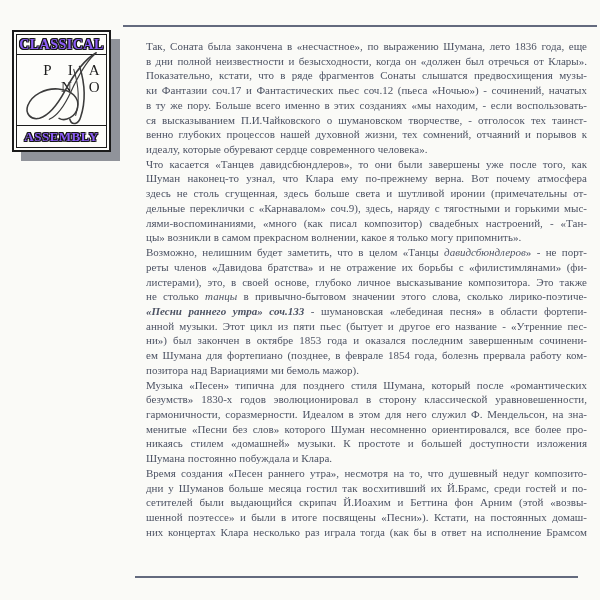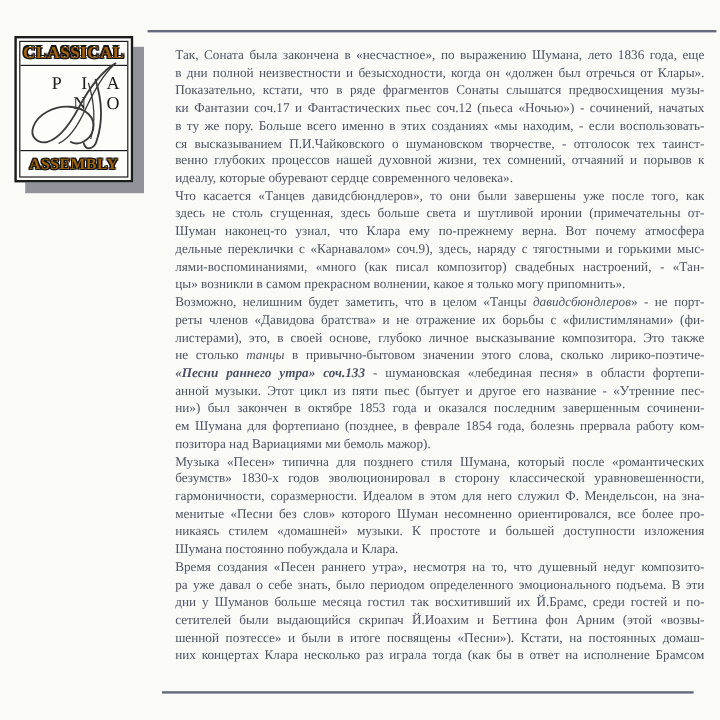--- a/index.html
+++ b/index.html
@@ -14,21 +14,21 @@
   #bottom-rule { left: 135px; top: 576px; width: 443px; height: 2px; }
 
   
   .logo {
     position: absolute; left: 12px; top: 30px; width: 95px; height: 118px;
     background: #fdfdfa; border: 2px solid #1b1b1b;
     box-shadow: 9px 9px 0 0 var(--shadow-color, #90939a);
   }
   .logo-inner { position: absolute; top: 2px; left: 2px; right: 2px; bottom: 2px; border: 1px solid #1b1b1b; }
   .outline-text {
-    color: #a16207;
+    color: #8b5cf6;
     text-shadow: -1px 0 #161616, 1px 0 #161616, 0 -1px #161616, 0 1px #161616,
                  -1px -1px #161616, 1px -1px #161616, -1px 1px #161616, 1px 1px #161616;
   }
   .logo-header {
     height: 19px; border-bottom: 1px solid #1b1b1b;
     text-align: center; font-weight: bold; font-size: 14px; line-height: 20px;
     letter-spacing: 0.5px;
   }
   .logo-piano {
     position: absolute; top: 27px; left: 0; right: 0;
@@ -78,41 +78,40 @@
 <div class="article">
     <div class="line"><span>Так, Соната была закончена в «несчастное», по выражению Шумана, лето 1836 года, еще</span></div>
     <div class="line"><span>в дни полной неизвестности и безысходности, когда он «должен был отречься от Клары».</span></div>
     <div class="line"><span>Показательно, кстати, что в ряде фрагментов Сонаты слышатся предвосхищения музы-</span></div>
     <div class="line"><span>ки Фантазии соч.17 и Фантастических пьес соч.12 (пьеса «Ночью») - сочинений, начатых</span></div>
     <div class="line"><span>в ту же пору. Больше всего именно в этих созданиях «мы находим, - если воспользовать-</span></div>
     <div class="line"><span>ся высказыванием П.И.Чайковского о шумановском творчестве, - отголосок тех таинст-</span></div>
     <div class="line"><span>венно глубоких процессов нашей духовной жизни, тех сомнений, отчаяний и порывов к</span></div>
     <div class="line end"><span>идеалу, которые обуревают сердце современного человека».</span></div>
     <div class="line"><span>Что касается «Танцев давидсбюндлеров», то они были завершены уже после того, как</span></div>
+    <div class="line"><span>Шуман наконец-то узнал, что Клара ему по-прежнему верна. Вот почему атмосфера</span></div>
     <div class="line"><span>здесь не столь сгущенная, здесь больше света и шутливой иронии (примечательны от-</span></div>
-    <div class="line"><span>Шуман наконец-то узнал, что Клара ему по-прежнему верна. Вот почему атмосфера</span></div>
     <div class="line"><span>дельные переклички с «Карнавалом» соч.9), здесь, наряду с тягостными и горькими мыс-</span></div>
     <div class="line"><span>лями-воспоминаниями, «много (как писал композитор) свадебных настроений, - «Тан-</span></div>
     <div class="line end"><span>цы» возникли в самом прекрасном волнении, какое я только могу припомнить».</span></div>
     <div class="line"><span>Возможно, нелишним будет заметить, что в целом «Танцы </span><span class="i">давидсбюндлеров</span><span>» - не порт-</span></div>
     <div class="line"><span>реты членов «Давидова братства» и не отражение их борьбы с «филистимлянами» (фи-</span></div>
     <div class="line"><span>листерами), это, в своей основе, глубоко личное высказывание композитора. Это также</span></div>
     <div class="line"><span>не столько </span><span class="i">танцы</span><span> в привычно-бытовом значении этого слова, сколько лирико-поэтиче-</span></div>
     <div class="line"><span class="b">«Песни раннего утра» соч.133</span><span> - шумановская «лебединая песня» в области фортепи-</span></div>
     <div class="line"><span>анной музыки. Этот цикл из пяти пьес (бытует и другое его название - «Утренние пес-</span></div>
     <div class="line"><span>ни») был закончен в октябре 1853 года и оказался последним завершенным сочинени-</span></div>
     <div class="line"><span>ем Шумана для фортепиано (позднее, в феврале 1854 года, болезнь прервала работу ком-</span></div>
     <div class="line end"><span>позитора над Вариациями ми бемоль мажор).</span></div>
     <div class="line"><span>Музыка «Песен» типична для позднего стиля Шумана, который после «романтических</span></div>
     <div class="line"><span>безумств» 1830-х годов эволюционировал в сторону классической уравновешенности,</span></div>
     <div class="line"><span>гармоничности, соразмерности. Идеалом в этом для него служил Ф. Мендельсон, на зна-</span></div>
     <div class="line"><span>менитые «Песни без слов» которого Шуман несомненно ориентировался, все более про-</span></div>
     <div class="line"><span>никаясь стилем «домашней» музыки. К простоте и большей доступности изложения</span></div>
     <div class="line end"><span>Шумана постоянно побуждала и Клара.</span></div>
     <div class="line"><span>Время создания «Песен раннего утра», несмотря на то, что душевный недуг композито-</span></div>
-    <div class="line"><span>ра уже давал о себе знать, было периодом определенного эмоционального подъема. В эти</span></div>
     <div class="line"><span>дни у Шуманов больше месяца гостил так восхитивший их Й.Брамс, среди гостей и по-</span></div>
     <div class="line"><span>сетителей были выдающийся скрипач Й.Иоахим и Беттина фон Арним (этой «возвы-</span></div>
     <div class="line"><span>шенной поэтессе» и были в итоге посвящены «Песни»). Кстати, на постоянных домаш-</span></div>
     <div class="line"><span>них концертах Клара несколько раз играла тогда (как бы в ответ на исполнение Брамсом</span></div>
   </div>
 
 <div class="rule" id="bottom-rule"></div>
 
 </body></html>

